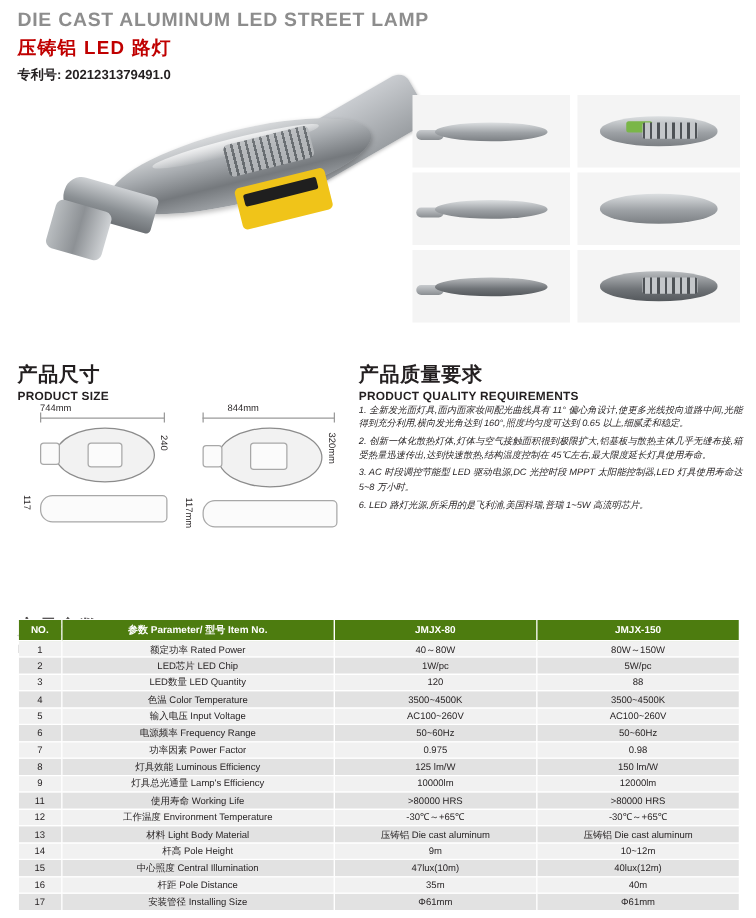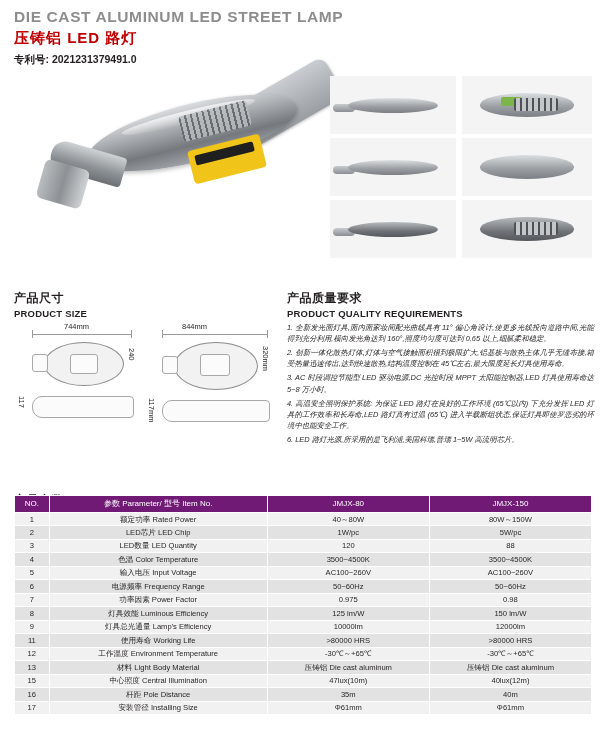--- a/index.html
+++ b/index.html
@@ -201,21 +201,21 @@
     height: 22%;
     background: repeating-linear-gradient(90deg,#4e5256 0 2px,#c4c7ca 2px 6px);
     border-radius: 2px;
   }
 
   
   .sec-head {
     position: absolute;
   }
   .sec-cn {
-    font-size: 12px;
+    font-size: 16px;
     font-weight: bold;
     color: #231f20;
     letter-spacing: 0.5px;
   }
   .sec-en {
     font-size: 9.5px;
     font-weight: bold;
     color: #231f20;
     letter-spacing: 0.2px;
     margin-top: 1px;
@@ -287,23 +287,23 @@
   }
   table.params th,
   table.params td {
     border: 1px solid #ffffff;
     padding: 1.5px 2px;
     text-align: center;
     vertical-align: middle;
     line-height: 1.25;
   }
   table.params thead th {
-    background: #701a75;
+    background: #4d7c0f;
     color: #ffffff;
-    font-weight: normal;
+    font-weight: bold;
     font-size: 8px;
     padding: 3px 2px;
     text-align: center;
   }
   table.params tbody tr:nth-child(odd) td { background: #f1f1f1; }
   table.params tbody tr:nth-child(even) td { background: #e2e2e2; }
   table.params td.no { width: 26px; }
   table.params td.name { width: 190px; text-align: center; }
   table.params td.val { width: 140px; }
 </style>
@@ -354,21 +354,21 @@
     </div>
   </div>
 
   <div class="sec-head" style="left:14px; top:290px;">
     <div class="sec-cn">产品尺寸</div>
     <div class="sec-en">PRODUCT SIZE</div>
   </div>
 
   <div class="size-block">
 
-    <div class="dim-text" style="left:50px; top:0px;">744mm</div>
+    <div class="dim-text" style="left:18px; top:0px;">744mm</div>
     <div class="dim-line" style="left:18px; top:12px; width:100px; height:1px;"></div>
     <div class="dim-line" style="left:18px; top:8px; width:1px; height:8px;"></div>
     <div class="dim-line" style="left:117px; top:8px; width:1px; height:8px;"></div>
     <div class="drw-oval" style="left:30px; top:20px; width:78px; height:42px;"></div>
     <div class="drw" style="left:56px; top:32px; width:26px; height:18px; border-radius:3px;"></div>
     <div class="drw" style="left:18px; top:32px; width:14px; height:16px; border-radius:3px;"></div>
     <div class="dim-text vert" style="left:113px; top:26px;">240</div>
     <div class="drw" style="left:18px; top:74px; width:100px; height:20px; border-radius:10px 4px 4px 10px;"></div>
     <div class="dim-text vert" style="left:3px; top:74px;">117</div>
 
@@ -386,21 +386,20 @@
 
   <div class="sec-head" style="left:287px; top:290px;">
     <div class="sec-cn">产品质量要求</div>
     <div class="sec-en">PRODUCT QUALITY REQUIREMENTS</div>
   </div>
 
   <div class="quality" style="top:322px;">
     <p>1. 全新发光面灯具,面内面家妆间配光曲线具有 11° 偏心角设计,使更多光线投向道路中间,光能得到充分利用,横向发光角达到 160°,照度均匀度可达到 0.65 以上,细腻柔和稳定。</p>
     <p>2. 创新一体化散热灯体,灯体与空气接触面积很到极限扩大,铝基板与散热主体几乎无缝布接,箱受热量迅速传出,达到快速散热,结构温度控制在 45℃左右,最大限度延长灯具使用寿命。</p>
     <p>3. AC 时段调控节能型 LED 驱动电源,DC 光控时段 MPPT 太阳能控制器,LED 灯具使用寿命达 5~8 万小时。</p>
-    <p>4. 高温安全照明保护系统: 为保证 LED 路灯在良好的工作环境 (65℃以内) 下充分发挥 LED 灯具的工作效率和长寿命,LED 路灯真有过温 (65℃) 进入半载断组状态,保证灯具即使罗恶劣的环境中也能安全工作。</p>
     <p>6. LED 路灯光源,所采用的是飞利浦,美国科瑞,普瑞 1~5W 高流明芯片。</p>
   </div>
 
   <div class="sec-head params-head">
     <div class="sec-cn">产品参数</div>
     <div class="sec-en">PRODUCT PARAMETERS</div>
   </div>
 
   <table class="params">
     <thead>
@@ -478,20 +477,26 @@
           <td class="val">-30℃～+65℃</td>
           <td class="val">-30℃～+65℃</td>
         </tr>
         <tr>
           <td class="no">13</td>
           <td class="name">材料 Light Body Material</td>
           <td class="val">压铸铝 Die cast aluminum</td>
           <td class="val">压铸铝 Die cast aluminum</td>
         </tr>
         <tr>
+          <td class="no">14</td>
+          <td class="name">杆高 Pole Height</td>
+          <td class="val">9m</td>
+          <td class="val">10~12m</td>
+        </tr>
+        <tr>
           <td class="no">15</td>
           <td class="name">中心照度 Central Illumination</td>
           <td class="val">47lux(10m)</td>
           <td class="val">40lux(12m)</td>
         </tr>
         <tr>
           <td class="no">16</td>
           <td class="name">杆距 Pole Distance</td>
           <td class="val">35m</td>
           <td class="val">40m</td>

